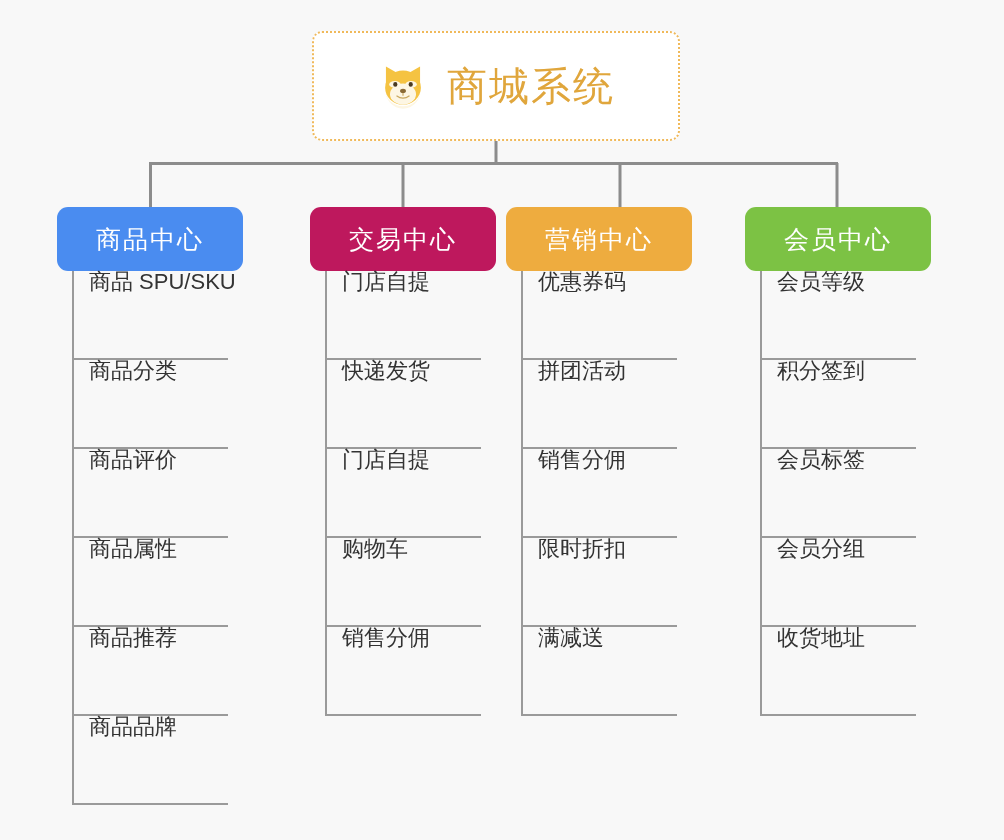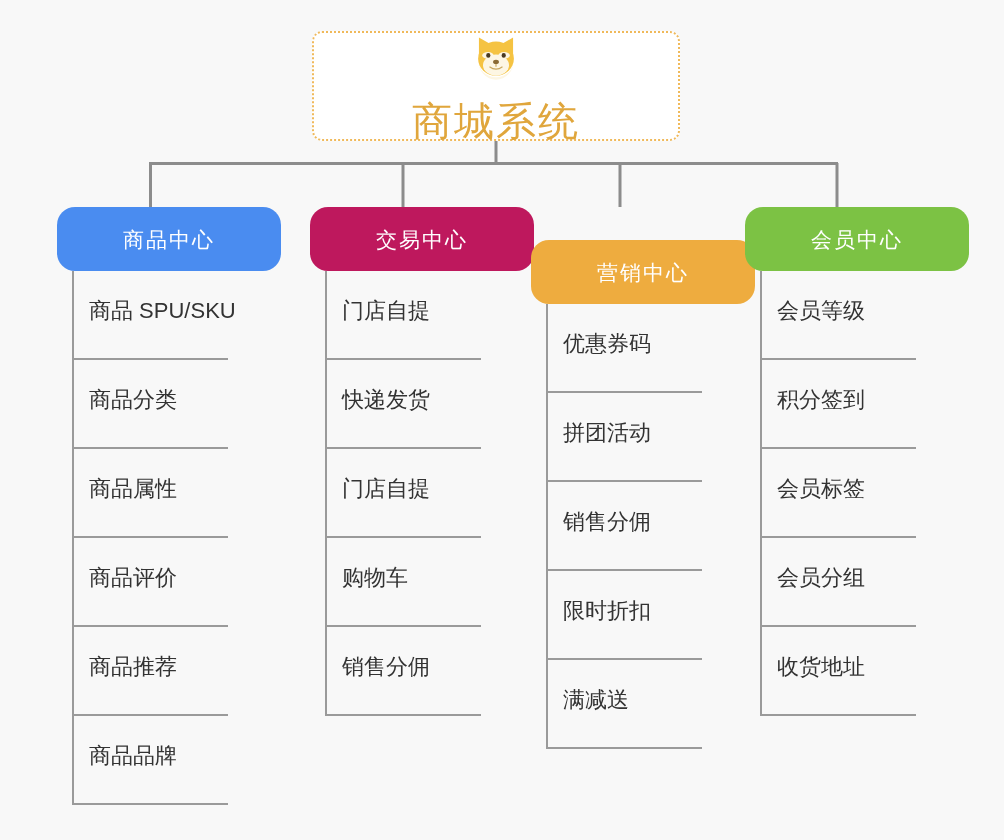--- a/index.html
+++ b/index.html
@@ -30,21 +30,20 @@
     width: 368px;
     height: 110px;
     box-sizing: border-box;
     background: #ffffff;
     border: 2px dotted #f0b95a;
     border-radius: 10px;
     display: flex;
     align-items: center;
     justify-content: center;
     gap: 18px;
-    flex-direction: column;
   }
   .root-emoji {
     width: 52px;
     height: 52px;
     position: relative;
     flex: 0 0 auto;
   }
   .root-title {
     font-size: 40px;
     color: #e0a63c;
@@ -61,29 +60,29 @@
     height: 840px;
     pointer-events: none;
   }
 
   
   .branch {
     position: absolute;
     top: 207px;
   }
   .branch-header {
-    width: 224px;
+    width: 186px;
     height: 64px;
     box-sizing: border-box;
-    border-radius: 18px;
+    border-radius: 11px;
     display: flex;
     align-items: center;
     justify-content: center;
     color: #ffffff;
-    font-size: 21px;
+    font-size: 25px;
     letter-spacing: 2px;
     line-height: 1;
   }
 
   
   .leaf-list {
     position: relative;
     margin-top: 0;
     padding-top: 0;
     width: 186px;
@@ -93,21 +92,21 @@
     left: 15px;
     top: 0;
     width: 2px;
     background: #9a9a9a;
   }
   .leaf-item {
     position: relative;
     height: 89px;
     box-sizing: border-box;
     display: flex;
-    align-items: center;
+    align-items: flex-start;
     padding-left: 32px;
   }
   .leaf-label {
     font-size: 22px;
     color: #333333;
     line-height: 1;
     padding-bottom: 9px;
     white-space: nowrap;
   }
   .leaf-rule {
@@ -170,25 +169,25 @@
       <div class="leaf-spine" style="background: rgb(154, 154, 154); height: 100%;"></div>
       <div class="leaf-item">
         <span class="leaf-label">商品 SPU/SKU</span>
         <span class="leaf-rule" style="background: rgb(154, 154, 154);"></span>
       </div>
       <div class="leaf-item">
         <span class="leaf-label">商品分类</span>
         <span class="leaf-rule" style="background: rgb(154, 154, 154);"></span>
       </div>
       <div class="leaf-item">
+        <span class="leaf-label">商品评价</span>
+        <span class="leaf-rule" style="background: rgb(154, 154, 154);"></span>
+      </div>
+      <div class="leaf-item">
         <span class="leaf-label">商品属性</span>
-        <span class="leaf-rule" style="background: rgb(154, 154, 154);"></span>
-      </div>
-      <div class="leaf-item">
-        <span class="leaf-label">商品评价</span>
         <span class="leaf-rule" style="background: rgb(154, 154, 154);"></span>
       </div>
       <div class="leaf-item">
         <span class="leaf-label">商品推荐</span>
         <span class="leaf-rule" style="background: rgb(154, 154, 154);"></span>
       </div>
       <div class="leaf-item">
         <span class="leaf-label">商品品牌</span>
         <span class="leaf-rule" style="background: rgb(154, 154, 154);"></span>
       </div>
@@ -217,21 +216,21 @@
         <span class="leaf-label">购物车</span>
         <span class="leaf-rule" style="background: rgb(154, 154, 154);"></span>
       </div>
       <div class="leaf-item">
         <span class="leaf-label">销售分佣</span>
         <span class="leaf-rule" style="background: rgb(154, 154, 154);"></span>
       </div>
     </div>
   </div>
 
-  <div class="branch" style="left:531px;margin-top:33px;">
+  <div class="branch" style="left:506px;">
     <div class="branch-header" style="background: rgb(238, 172, 63);">
       <span>营销中心</span>
     </div>
     <div class="leaf-list">
       <div class="leaf-spine" style="background: rgb(154, 154, 154); height: 100%;"></div>
       <div class="leaf-item">
         <span class="leaf-label">优惠券码</span>
         <span class="leaf-rule" style="background: rgb(154, 154, 154);"></span>
       </div>
       <div class="leaf-item">

